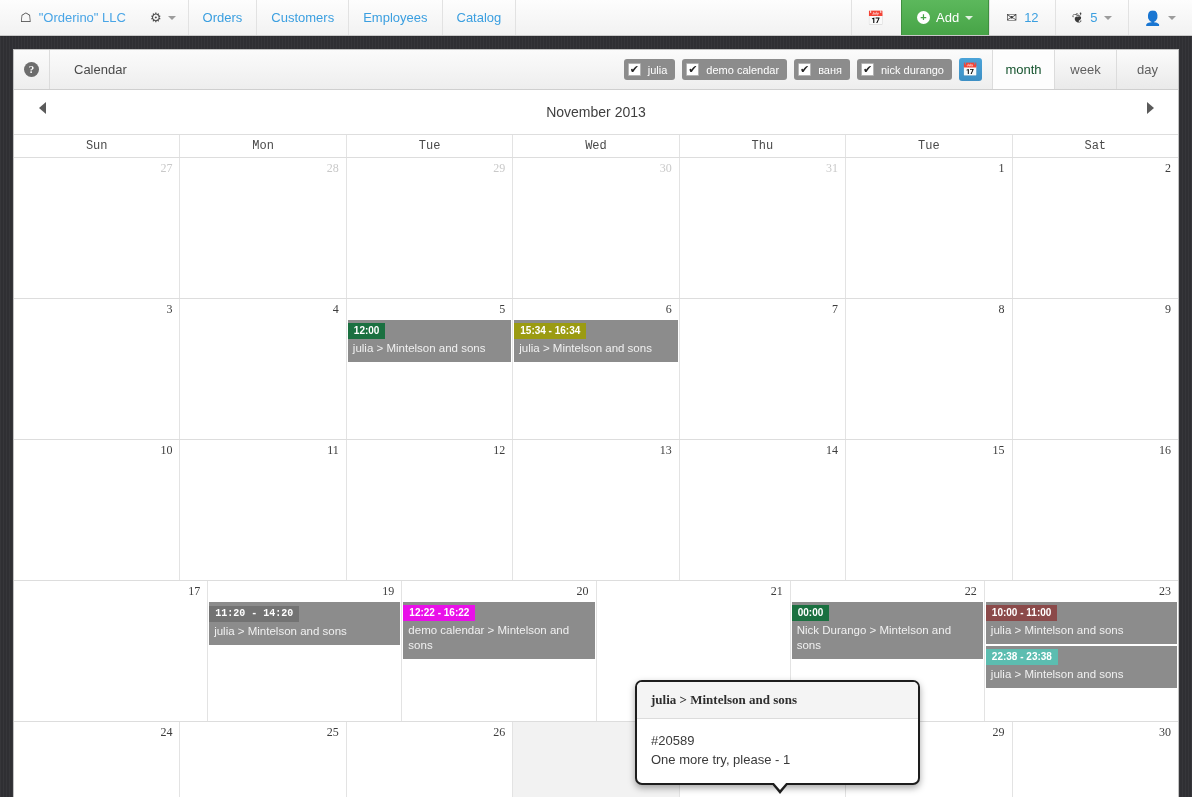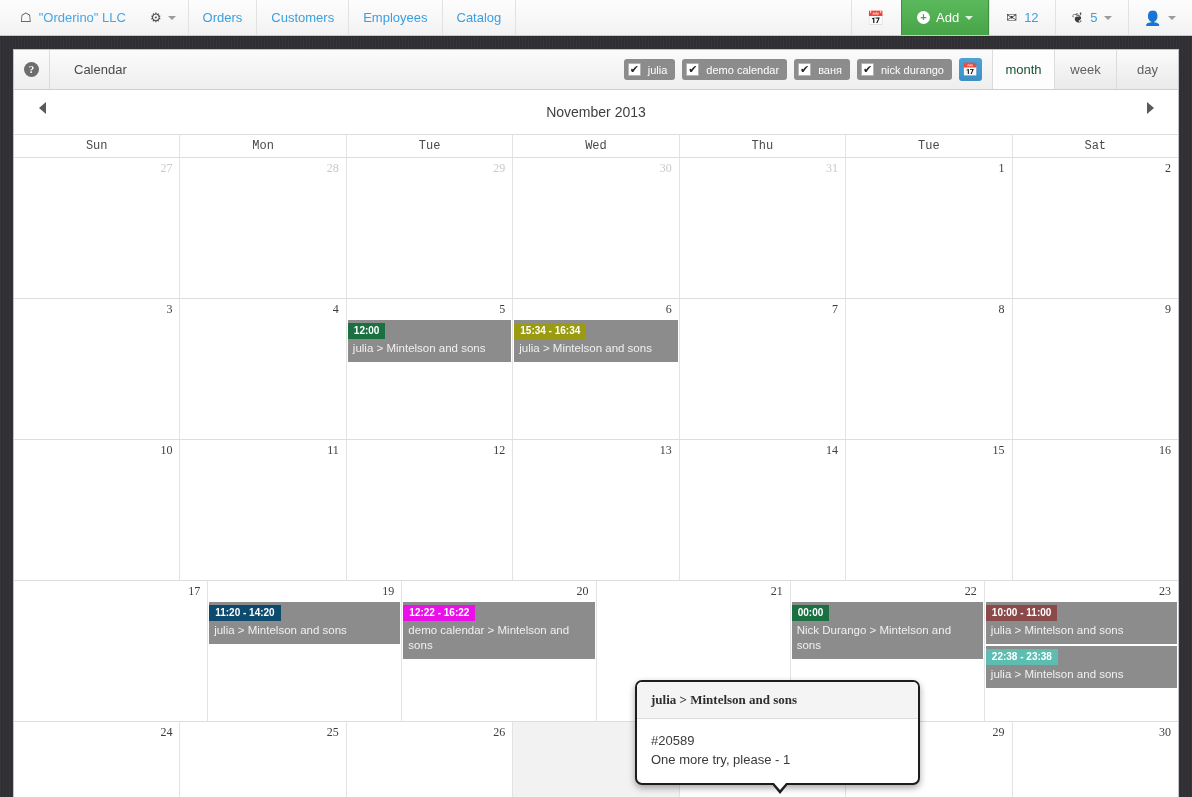--- a/index.html
+++ b/index.html
@@ -400,21 +400,21 @@
             <div class="daynum">16</div>
           </div>
         </div>
         <div class="week-row r3">
           <div class="daycell">
             <div class="daynum">17</div>
           </div>
           <div class="daycell">
             <div class="daynum">19</div>
             <div class="ev">
-              <div><span class="ev-time" style="background: #0c4a6e;">11:20 - 14:20</span></div>
+              <div><span class="ev-time" style="background: #737373; font-family: Liberation Mono, monospace;">11:20 - 14:20</span></div>
               <div class="ev-title">julia &gt; Mintelson and sons</div>
             </div>
           </div>
           <div class="daycell">
             <div class="daynum">20</div>
             <div class="ev">
               <div><span class="ev-time" style="background: rgb(233, 16, 233);">12:22 - 16:22</span></div>
               <div class="ev-title">demo calendar &gt; Mintelson and sons</div>
             </div>
           </div>

